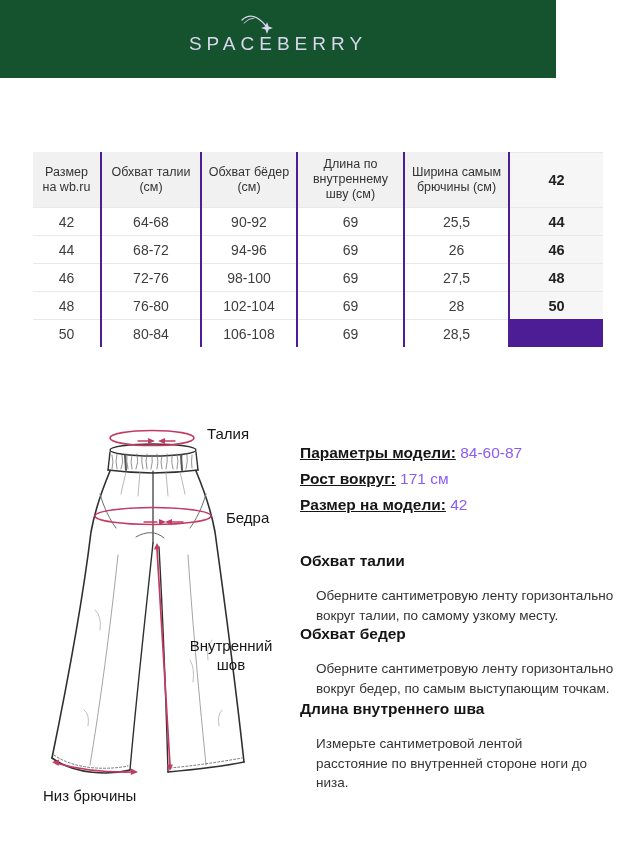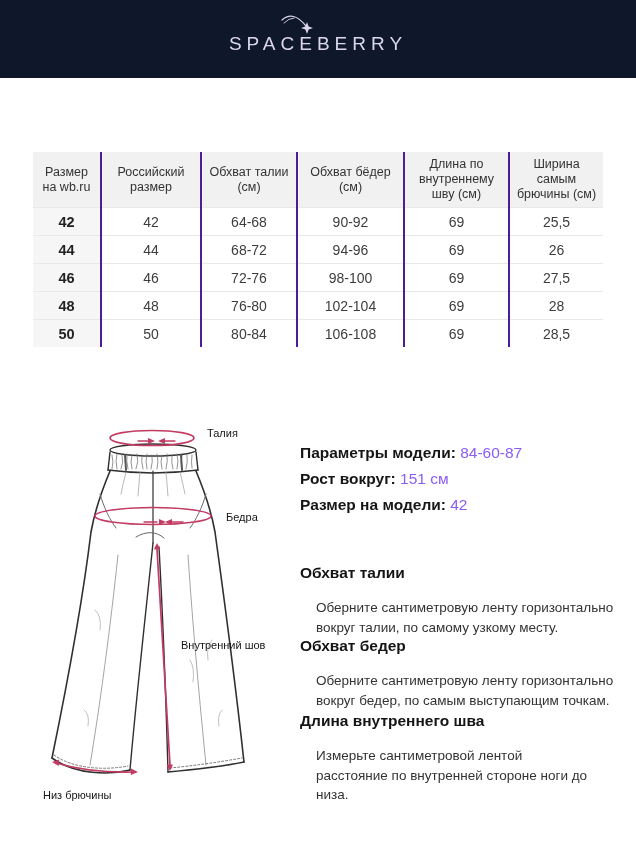--- a/index.html
+++ b/index.html
@@ -1,54 +1,54 @@
 <!DOCTYPE html>
 <html><head>
 <meta charset="utf-8">
 <style>
   html,body{margin:0;padding:0;background:#ffffff;}
   body{font-family:"Liberation Sans",sans-serif;-webkit-font-smoothing:antialiased;}
   .page{position:relative;width:636px;height:848px;background:#ffffff;overflow:hidden;}
 
   
-  .brand-header{position:absolute;left:0;top:0;width:636px;height:78px;background:#0f172a;
+  .brand-header{position:absolute;left:0;top:0;width:556px;height:78px;background:#14532d;
     display:flex;align-items:center;justify-content:center;}
   .logo{position:relative;display:inline-block;padding-top:10px;}
   .logo-text{color:#dbd7f0;font-size:19px;font-weight:300;letter-spacing:5px;}
   .comet{position:absolute;left:48px;top:-14px;width:46px;height:32px;}
 
   
   .size-table{position:absolute;left:33px;top:152px;width:570px;display:grid;
     grid-template-columns:67px 98px 94px 105px 103px 93px;
     grid-template-rows:55px repeat(5,28px);column-gap:2px;background:#4c1d95;}
   .th{background:#f1f1f1;display:flex;align-items:center;justify-content:center;text-align:center;
     font-size:12.5px;line-height:15px;color:#333333;padding:0 5px;box-sizing:border-box;}
   .td{background:#ffffff;display:flex;align-items:center;justify-content:center;
     font-size:14px;color:#3d3d3d;border-top:1px solid #e9e9e9;box-sizing:border-box;}
   .td.first{background:#f6f6f6;font-weight:bold;font-size:14.5px;color:#222222;}
 
   
   .diagram{position:absolute;left:0;top:400px;width:636px;height:448px;}
   .pants-svg{position:absolute;left:40px;top:10px;width:240px;height:400px;}
-  .dlabel{position:absolute;font-size:11px;font-weight:500;color:#161616;line-height:19px;}
+  .dlabel{position:absolute;font-size:15px;font-weight:500;color:#161616;line-height:19px;text-align:center;}
   .lbl-waist{left:207px;top:24px;}
   .lbl-hips{left:226px;top:108px;}
   .lbl-inseam{left:181px;top:236px;width:100px;}
   .lbl-hem{left:43px;top:386px;}
 
   
   .model-info{position:absolute;left:300px;top:443px;font-size:15.5px;color:#161616;line-height:20px;}
   .model-row{margin-bottom:6px;white-space:nowrap;}
-  .mlabel{font-weight:700;}
+  .mlabel{font-weight:700;text-decoration:underline;}
   .mvalue{font-weight:400;color:#8b5cf6;}
   .guide{position:absolute;left:300px;color:#161616;}
   .guide-1{top:548px;}
   .guide-2{top:621px;}
   .guide-3{top:696px;}
-  .guide h3{margin:16px 0 9px 0;font-size:15.5px;font-weight:700;color:#141414;}
+  .guide h3{margin:4px 0 9px 0;font-size:15.5px;font-weight:700;color:#141414;}
   .guide p{margin:16px;font-size:13.5px;line-height:19.5px;color:#333333;max-width:345px;}
   .guide-3 p{max-width:272px;}
 </style>
 </head>
 <body>
 
 <div class="page">
 
   <header class="brand-header">
     <div class="logo">
@@ -56,21 +56,20 @@
         <path d="M5,11 Q16,1 29,17" fill="none" stroke="#dbd7f0" stroke-width="1.2" stroke-linecap="round"></path>
         <path d="M7,14 Q12,9 17,9" fill="none" stroke="#dbd7f0" stroke-width="0.9" stroke-linecap="round"></path>
         <path d="M30,13 L31.6,17.4 L36,19 L31.6,20.6 L30,25 L28.4,20.6 L24,19 L28.4,17.4 Z" fill="#dbd7f0"></path>
       </svg>
       <span class="logo-text">SPACEBERRY</span>
     </div>
   </header>
 
   <div class="size-table">
     <div class="th">Размер на wb.ru</div>
-    <div class="th">Российский размер</div>
     <div class="th">Обхват талии (см)</div>
     <div class="th">Обхват бёдер (см)</div>
     <div class="th">Длина по внутреннему шву (см)</div>
     <div class="th">Ширина самым брючины (см)</div>
 
     <div class="td first">42</div>
     <div class="td">42</div>
     <div class="td">64-68</div>
     <div class="td">90-92</div>
     <div class="td">69</div>
@@ -163,21 +162,21 @@
     <div class="dlabel lbl-hem">Низ брючины</div>
   </div>
 
   <div class="model-info">
     <div class="model-row">
       <span class="mlabel">Параметры модели:</span>
       <span class="mvalue">84-60-87</span>
     </div>
     <div class="model-row">
       <span class="mlabel">Рост вокруг:</span>
-      <span class="mvalue">151 см</span>
+      <span class="mvalue">171 см</span>
     </div>
     <div class="model-row">
       <span class="mlabel">Размер на модели:</span>
       <span class="mvalue">42</span>
     </div>
   </div>
 
   <div class="guide guide-1">
     <h3>Обхват талии</h3>
     <p>Оберните сантиметровую ленту горизонтально вокруг талии, по самому узкому месту.</p>

